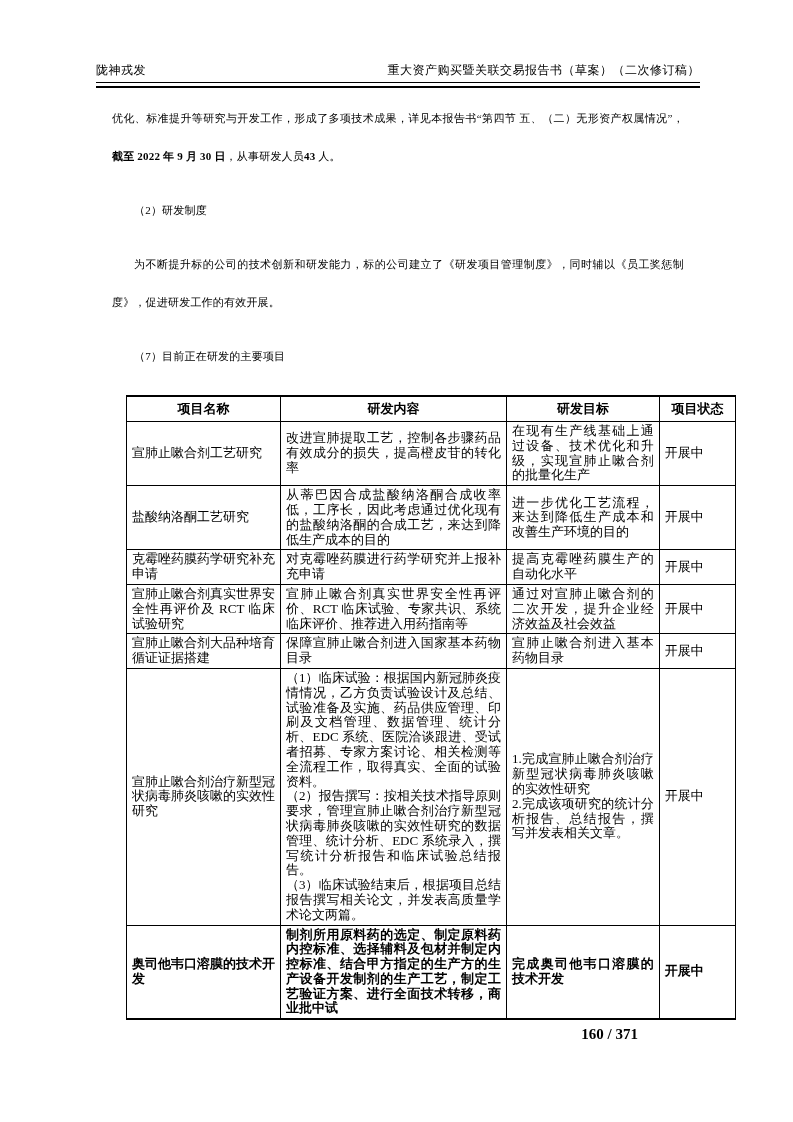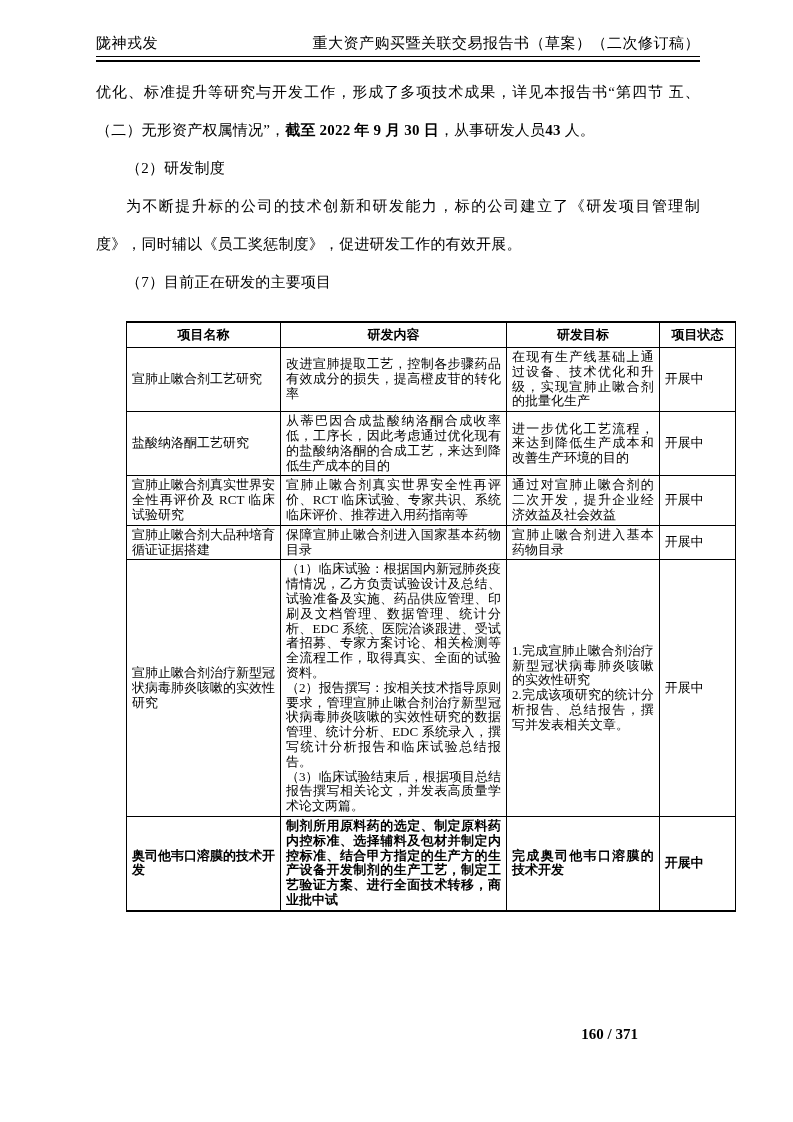--- a/index.html
+++ b/index.html
@@ -10,29 +10,29 @@
     background:#ffffff;
     font-family:"Liberation Serif","DejaVu Serif",serif;
     color:#000;
     overflow:hidden;
   }
   .content { margin:0 93px 0 96px; }
 
   
   .hdr {
     display:flex; justify-content:space-between; align-items:flex-end;
-    padding-top:34px; padding-bottom:3px;
-    font-size:15px; letter-spacing:0.5px;
+    padding-top:62px; padding-bottom:3px;
+    font-size:12px; letter-spacing:0.5px;
     border-bottom:1px solid #000;
   }
   .hdr-rule { height:2px; background:#000; margin-top:3px; }
 
   
   .para {
-    margin:0; font-size:15px; line-height:38px;
+    margin:16px; font-size:11px; line-height:38px;
     text-align:justify; letter-spacing:0.2px;
   }
   .para.first { margin-top:11px; }
   .indent { text-indent:2em; }
   .b { font-weight:bold; }
 
   
   table.rd {
     border-collapse:collapse; table-layout:fixed;
     width:610px; margin-left:30px; margin-top:20px;
@@ -105,20 +105,26 @@
           <td class="c-goal">在现有生产线基础上通过设备、技术优化和升级，实现宣肺止嗽合剂的批量化生产</td>
           <td class="c-stat">开展中</td>
         </tr>
         <tr>
           <td class="c-name">盐酸纳洛酮工艺研究</td>
           <td class="c-cont">从蒂巴因合成盐酸纳洛酮合成收率低，工序长，因此考虑通过优化现有的盐酸纳洛酮的合成工艺，来达到降低生产成本的目的</td>
           <td class="c-goal">进一步优化工艺流程，来达到降低生产成本和改善生产环境的目的</td>
           <td class="c-stat">开展中</td>
         </tr>
         <tr>
+          <td class="c-name">克霉唑药膜药学研究补充申请</td>
+          <td class="c-cont">对克霉唑药膜进行药学研究并上报补充申请</td>
+          <td class="c-goal">提高克霉唑药膜生产的自动化水平</td>
+          <td class="c-stat">开展中</td>
+        </tr>
+        <tr>
           <td class="c-name">宣肺止嗽合剂真实世界安全性再评价及 RCT 临床试验研究</td>
           <td class="c-cont">宣肺止嗽合剂真实世界安全性再评价、RCT 临床试验、专家共识、系统临床评价、推荐进入用药指南等</td>
           <td class="c-goal">通过对宣肺止嗽合剂的二次开发，提升企业经济效益及社会效益</td>
           <td class="c-stat">开展中</td>
         </tr>
         <tr>
           <td class="c-name">宣肺止嗽合剂大品种培育循证证据搭建</td>
           <td class="c-cont">保障宣肺止嗽合剂进入国家基本药物目录</td>
           <td class="c-goal">宣肺止嗽合剂进入基本药物目录</td>
           <td class="c-stat">开展中</td>

